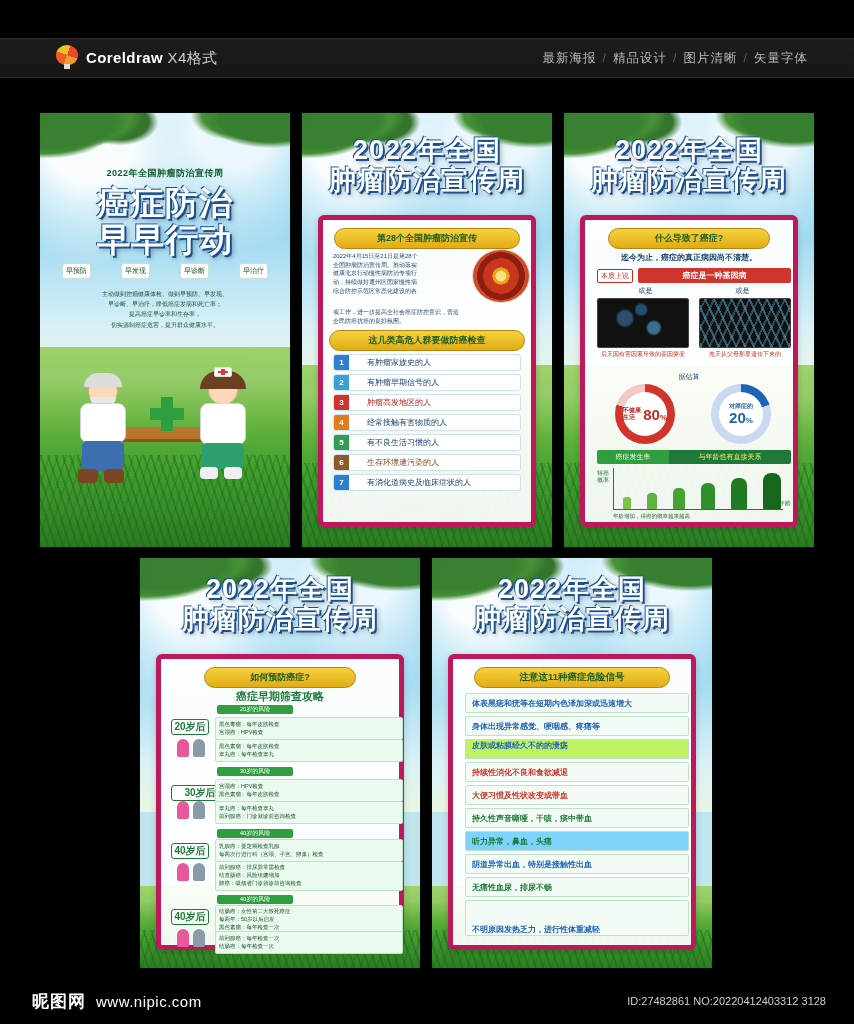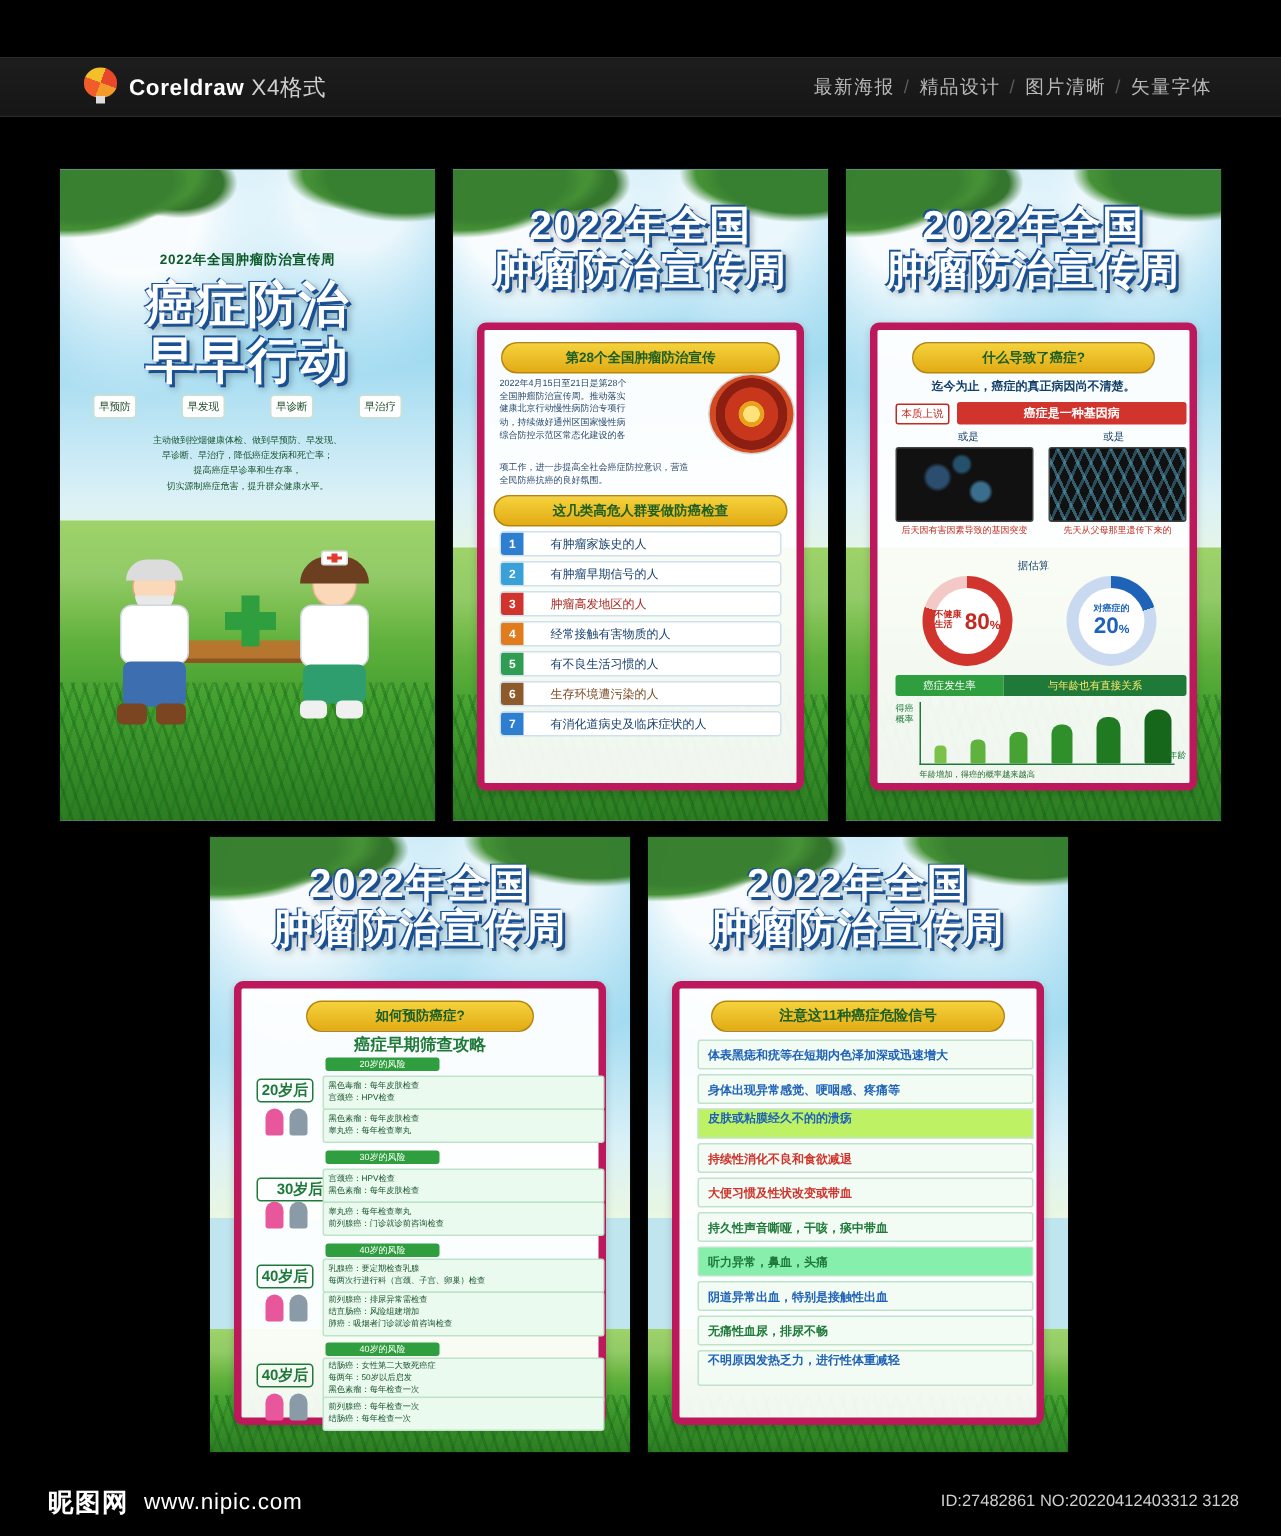--- a/index.html
+++ b/index.html
@@ -472,30 +472,30 @@
         </div>
         <div style="height:20px;margin-bottom:3px;background:#f2fbf4;border:1px solid #bfe3c9;border-radius:2px;display:flex;align-items:center;padding-left:6px;">
           <span style="font-size:8px;font-weight:bold;color:#d0342c;">持续性消化不良和食欲减退</span>
         </div>
         <div style="height:20px;margin-bottom:3px;background:#f2fbf4;border:1px solid #bfe3c9;border-radius:2px;display:flex;align-items:center;padding-left:6px;">
           <span style="font-size:8px;font-weight:bold;color:#d0342c;">大便习惯及性状改变或带血</span>
         </div>
         <div style="height:20px;margin-bottom:3px;background:#f2fbf4;border:1px solid #bfe3c9;border-radius:2px;display:flex;align-items:center;padding-left:6px;">
           <span style="font-size:8px;font-weight:bold;color:#1f7a3a;">持久性声音嘶哑，干咳，痰中带血</span>
         </div>
-        <div style="height:20px;margin-bottom:3px;background:#86efac;border:1px solid #bfe3c9;border-radius:2px;display:flex;align-items:center;padding-left:6px;">
+        <div style="height:20px;margin-bottom:3px;background:#7dd3fc;border:1px solid #bfe3c9;border-radius:2px;display:flex;align-items:center;padding-left:6px;">
           <span style="font-size:8px;font-weight:bold;color:#1f7a3a;">听力异常，鼻血，头痛</span>
         </div>
         <div style="height:20px;margin-bottom:3px;background:#f2fbf4;border:1px solid #bfe3c9;border-radius:2px;display:flex;align-items:center;padding-left:6px;">
           <span style="font-size:8px;font-weight:bold;color:#1f63b8;">阴道异常出血，特别是接触性出血</span>
         </div>
         <div style="height:20px;margin-bottom:3px;background:#f2fbf4;border:1px solid #bfe3c9;border-radius:2px;display:flex;align-items:center;padding-left:6px;">
           <span style="font-size:8px;font-weight:bold;color:#1f7a3a;">无痛性血尿，排尿不畅</span>
         </div>
-        <div style="height:24px;margin-bottom:3px;background:#f2fbf4;border:1px solid #bfe3c9;border-radius:2px;display:flex;align-items:flex-start;padding-left:6px;">
+        <div style="height:36px;margin-bottom:3px;background:#f2fbf4;border:1px solid #bfe3c9;border-radius:2px;display:flex;align-items:flex-end;padding-left:6px;">
           <span style="font-size:8px;font-weight:bold;color:#1f63b8;">不明原因发热乏力，进行性体重减轻</span>
         </div>
       </div>
     </div>
   </div>
 
   <div id="footer">
     <span id="logo-cn">昵图网</span>
     <span id="logo-url">www.nipic.com</span>
     <span id="footer-id">ID:27482861 NO:20220412403312 3128</span>

